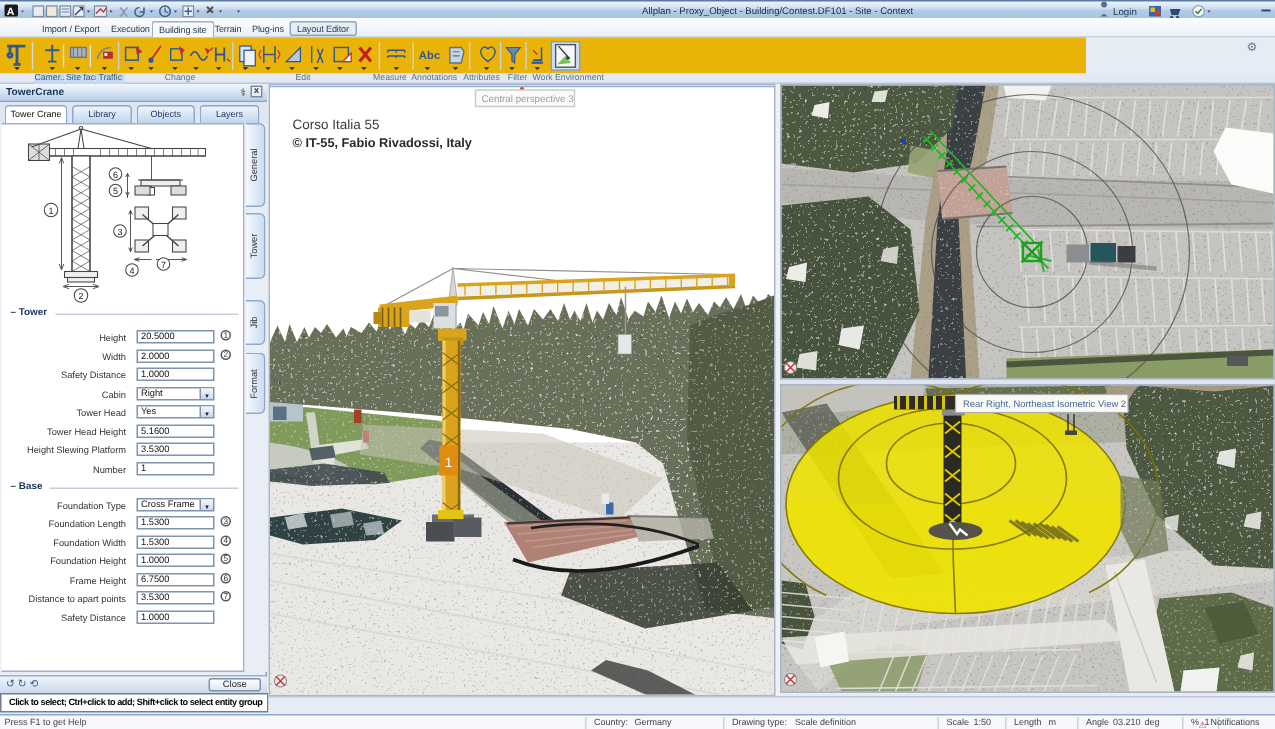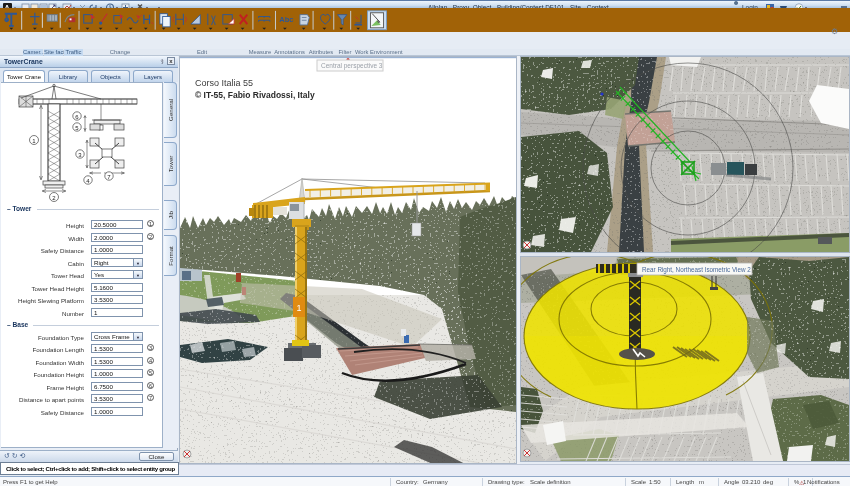--- a/index.html
+++ b/index.html
@@ -9,21 +9,21 @@
 
 #titlebar{position:absolute;left:0;top:0;width:850px;height:12px;
  background:linear-gradient(#eef5fc 0%,#cfe0f2 40%,#b3cbe5 55%,#a9c3e0 100%);
  border-top:1px solid #5b7aa6;font-size:6.5px;color:#1c2e44;}
 
 #tabrow{position:absolute;left:0;top:12px;width:850px;height:13px;background:linear-gradient(#fdfefe,#eaf0f7);border-bottom:1px solid #c8d4e2;font-size:6.1px;letter-spacing:-0.1px;color:#2b3b4e;}
 .rtab{position:absolute;top:2px;height:11px;line-height:11px;padding:0 4px;}
 .rtab.active{background:#f7fafc;border:1px solid #9ab0c8;border-bottom:none;border-radius:2px 2px 0 0;}
 .rtab.boxed{background:#e4ecf5;border:1px solid #8ea6c0;border-radius:2px;height:10px;line-height:9px;top:2px;}
 
-#ribbon{position:absolute;left:0;top:8px;width:850px;height:24px;background:#a16207;}
+#ribbon{position:absolute;left:0;top:25px;width:724px;height:24px;background:#eab308;}
 #grouplabels{position:absolute;left:0;top:49px;width:850px;height:7px;background:#e2e9f2;border-bottom:1px solid #b9c6d6;font-size:5.8px;color:#5a6f88;}
 .glabel{position:absolute;top:0px;height:7px;line-height:7px;text-align:center;white-space:nowrap;}
 .glabel.hl{background:#c5daf1;color:#3a5a80;}
 
 #palette{position:absolute;left:0;top:56px;width:178px;height:406px;background:#e9eef6;border-right:1px solid #98a8bc;}
 #palhead{position:absolute;left:0;top:0;width:178px;height:12px;background:linear-gradient(#f2f7fd,#b9cfe8);border-bottom:1px solid #8ba4c4;font-size:6.8px;font-weight:bold;color:#17335c;}
 #paltabs{position:absolute;left:0;top:12px;width:178px;height:14px;background:#dde6f2;}
 .ptab{position:absolute;top:2px;height:12px;line-height:12px;font-size:6px;color:#1d3a66;text-align:center;background:linear-gradient(#eff4fb,#c2d5ec);border:1px solid #8ea9cb;border-bottom:none;border-radius:3px 3px 0 0;}
 .ptab.active{background:#ffffff;color:#111;}
 #palbody{position:absolute;left:1px;top:26px;width:162px;height:366px;background:#fff;border:1px solid #9db0c8;border-left:none;}

